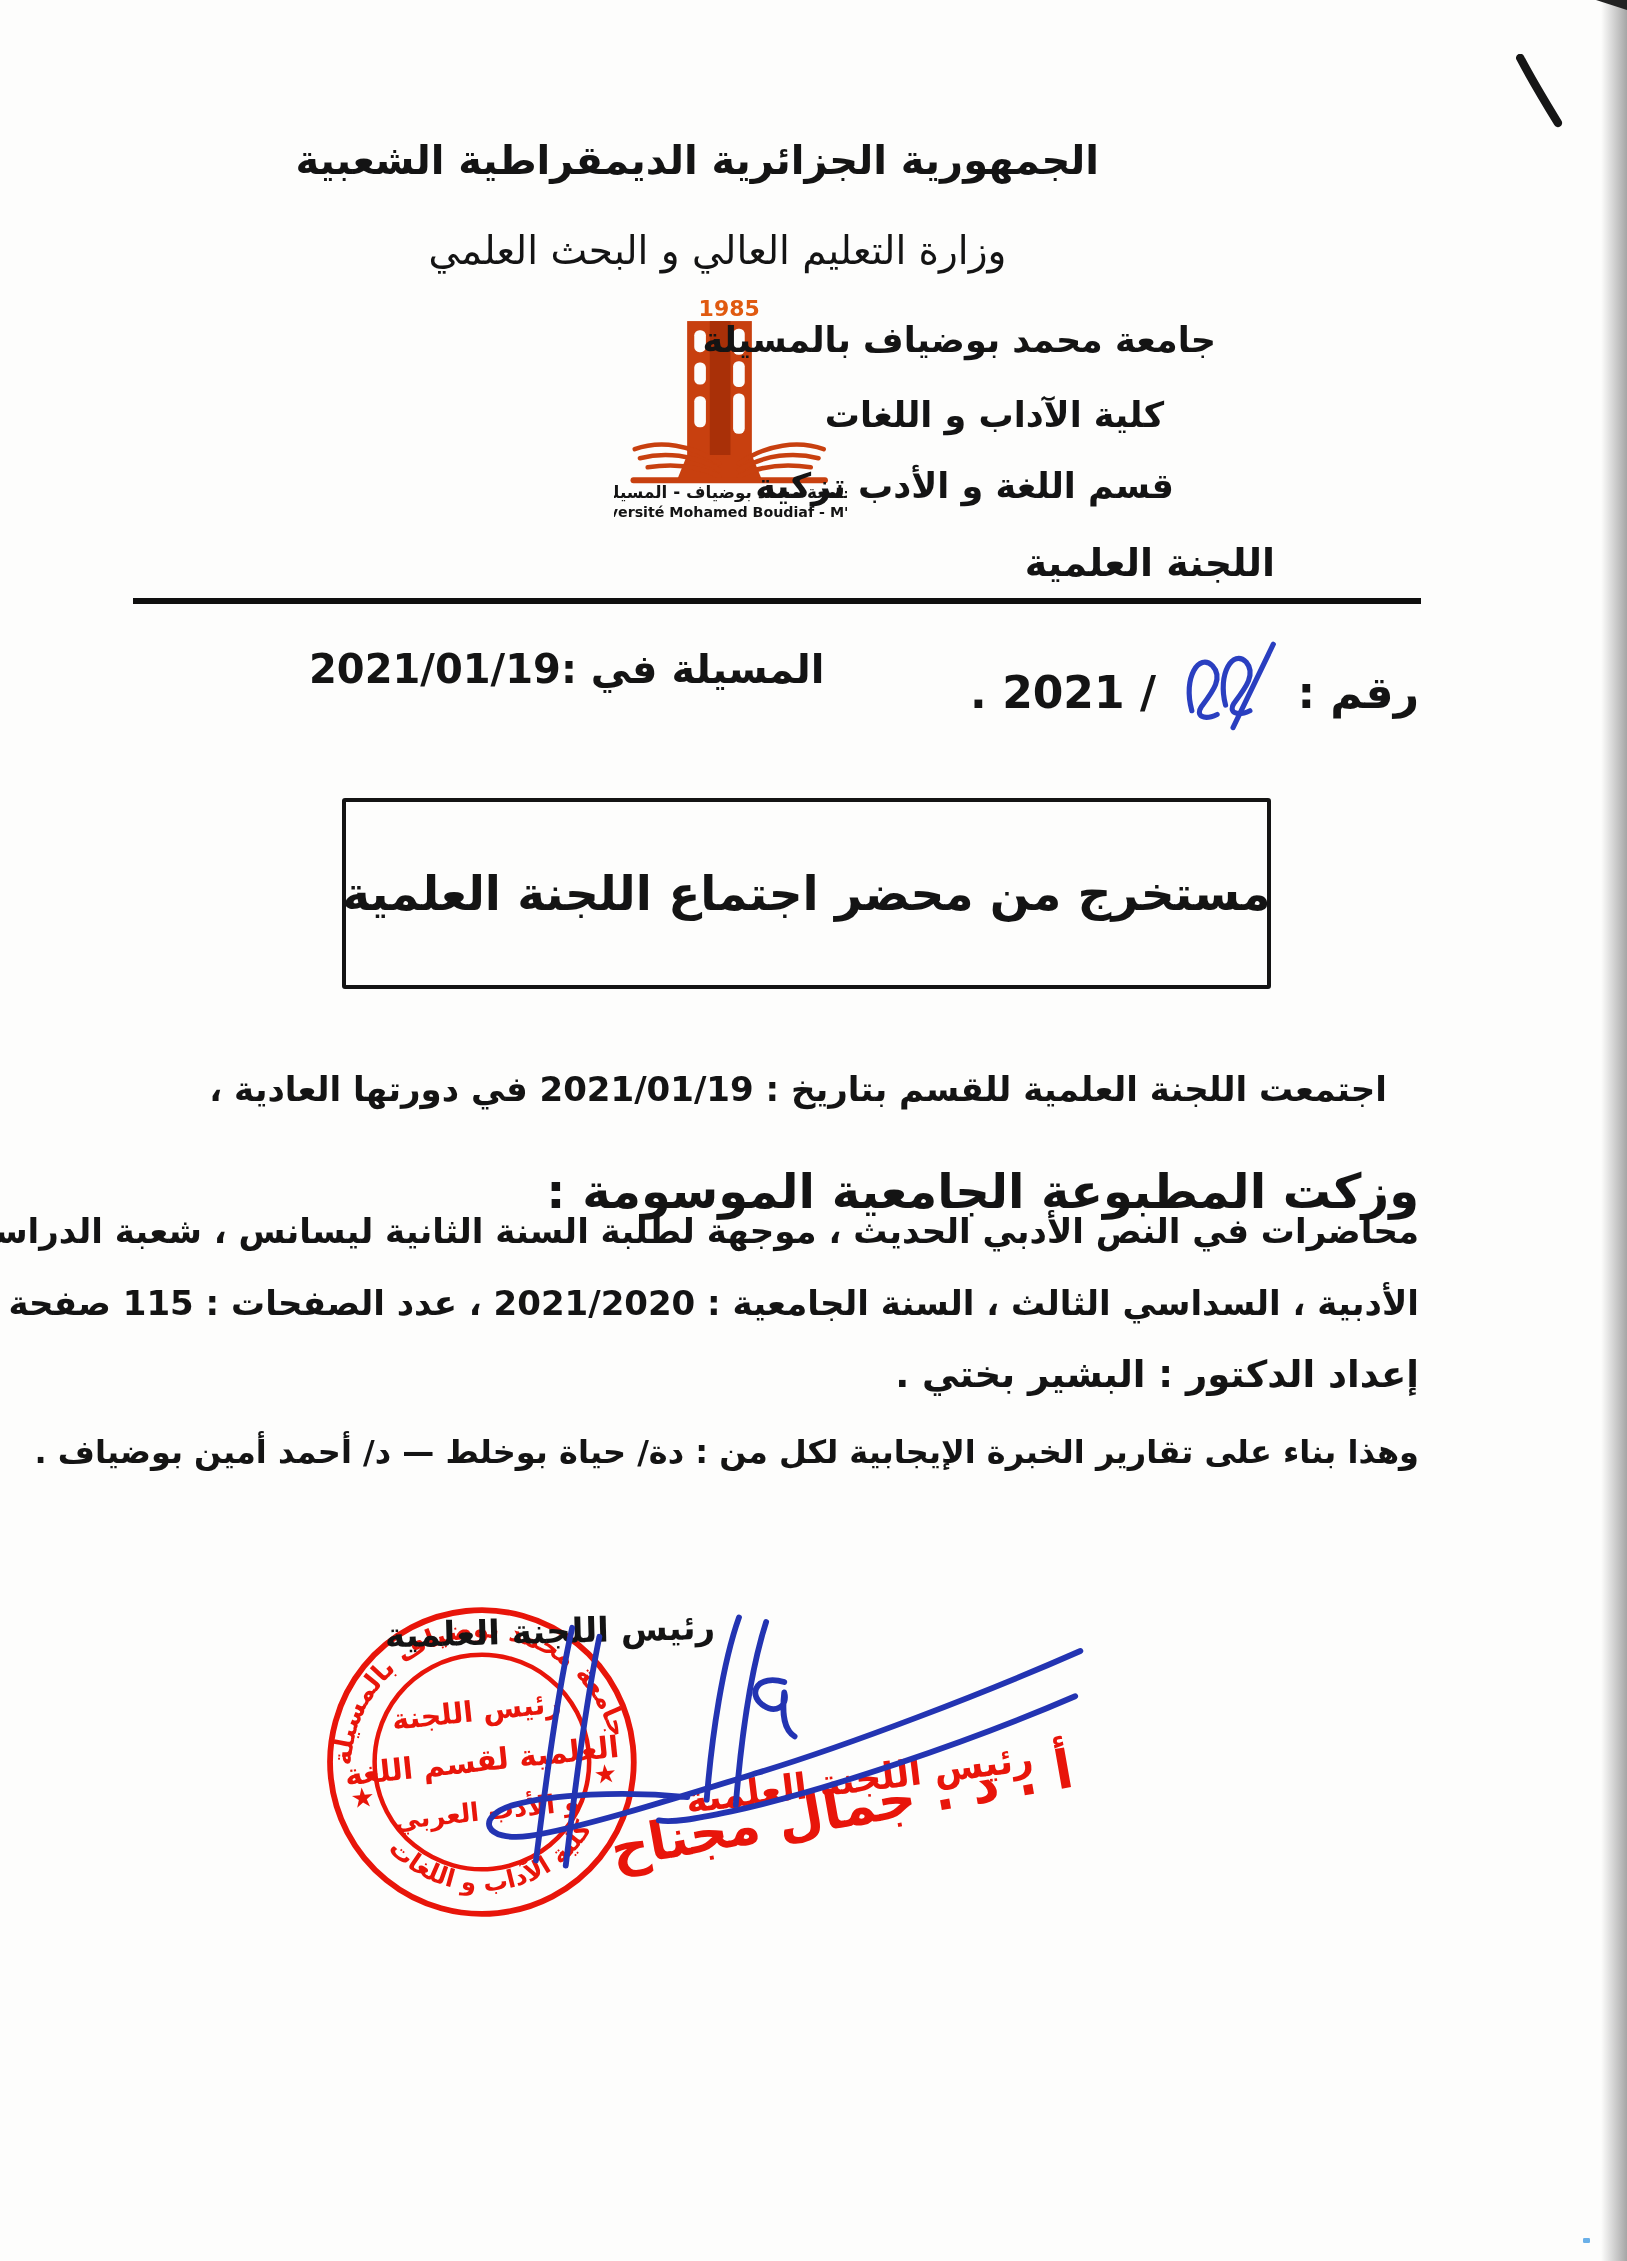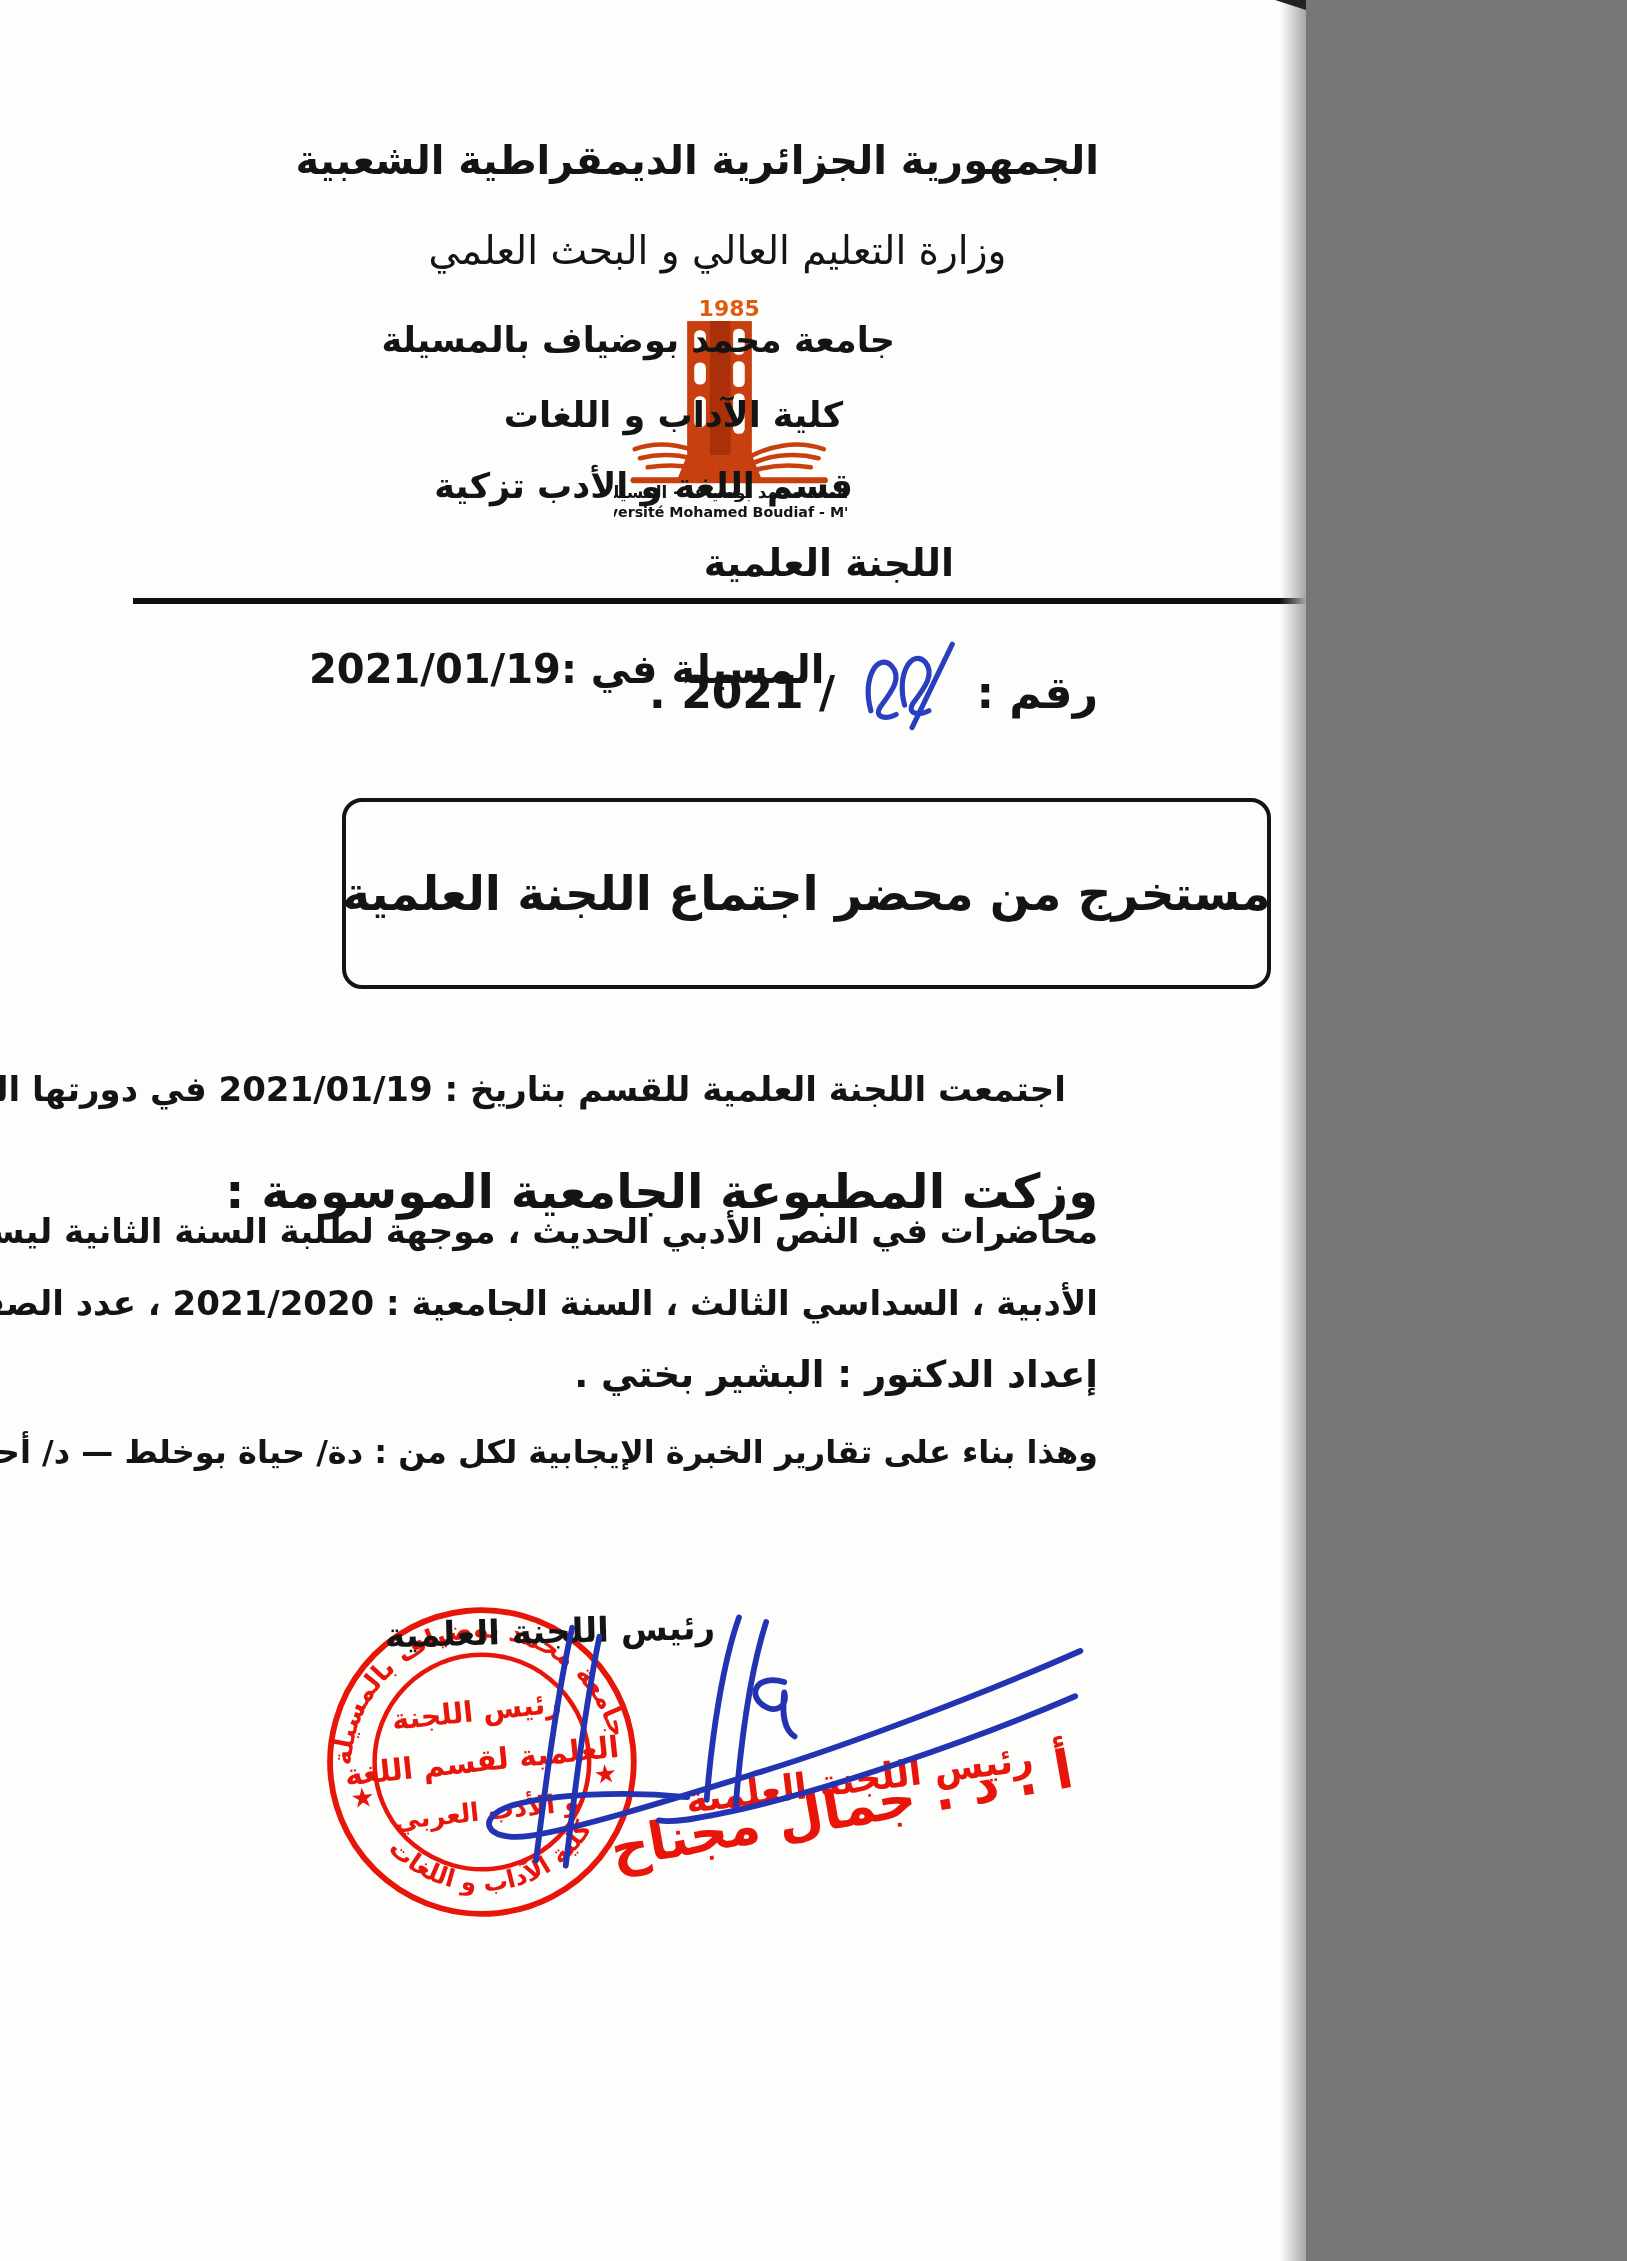--- a/index.html
+++ b/index.html
@@ -1,17 +1,17 @@
 <!DOCTYPE html>
 <html lang="ar" style="font-size:10.3px"><head>
 <meta charset="utf-8">
 <style>
   html,body{margin:0;padding:0;background:#777;}
   .page{
-    position:relative;width:1306px;height:2261px;background:#fdfdfc;
+    position:relative;width:1627px;height:2261px;background:#fdfdfc;
     overflow:hidden;font-family:"DejaVu Sans",sans-serif;color:#141414;
   }
   .abs{position:absolute;}
   .ar{direction:rtl;white-space:nowrap;}
   .center{text-align:center;}
   
   .hdr1{left:336px;top:137px;width:763px;font-size:40px;font-weight:bold;}
   .hdr2{left:336px;top:228px;width:763px;font-size:39px;font-weight:normal;}
   
   .org-univ{right:411px;top:320px;font-size:35px;font-weight:bold;}
@@ -20,21 +20,21 @@
   .org-com{right:352px;top:541px;font-size:38px;font-weight:800;}
   
   .rule{left:133px;top:598px;width:1288px;height:5.8px;background:#0f0f0f;}
   
   .refrow{right:208px;top:636px;font-size:44px;font-weight:bold;}
   .refrow .numsvg{display:inline-block;vertical-align:-24.6px;margin:0 3.9px;}
   .pdate{left:309px;top:646px;font-size:40px;font-weight:bold;}
   
   .tbox{
     left:342px;top:798px;width:929px;height:191px;border:4.5px solid #141414;
-    border-radius:20px;display:flex;align-items:center;
+    border-radius:3px;display:flex;align-items:center;
     justify-content:center;box-sizing:border-box;
   }
   .tbox .t1{font-size:47px;font-weight:800;white-space:nowrap;}
   .tbox .t2{font-size:32px;font-weight:800;margin-top:11.6px;white-space:nowrap;}
   
   .bl{font-weight:bold;}
   .l1{right:240px;top:1069px;font-size:34px;}
   .l2{right:208px;top:1144px;font-size:48px;margin-top:19px;}
   .l3{right:208px;top:1211px;font-size:34px;}
   .l4{right:208px;top:1283px;font-size:34px;}

